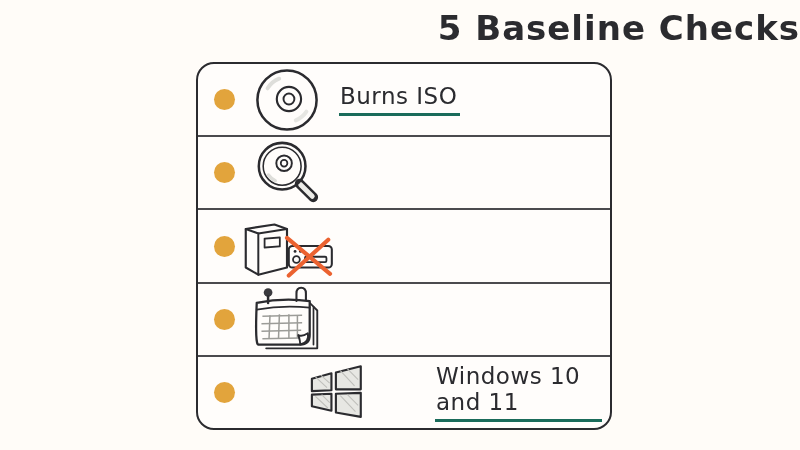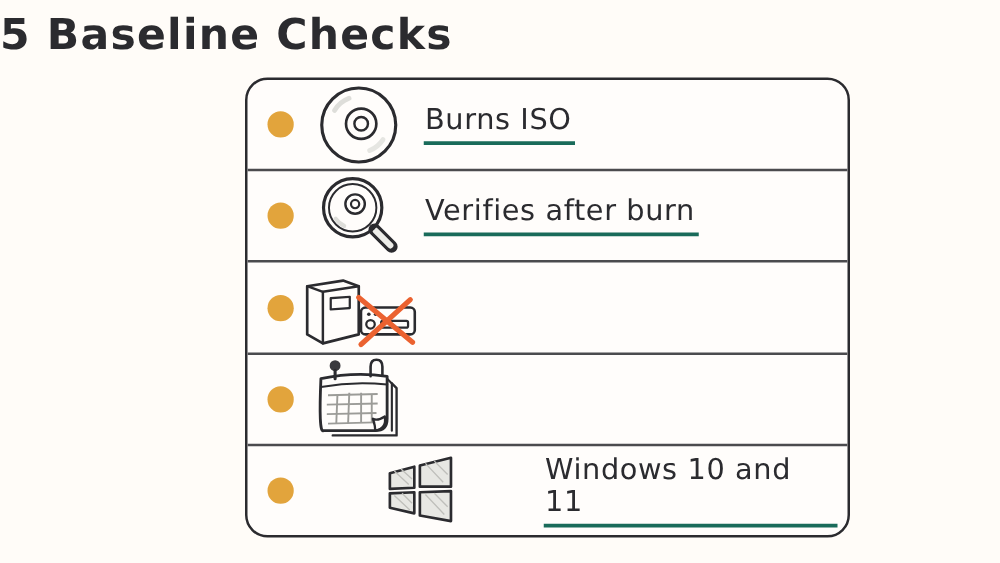--- a/index.html
+++ b/index.html
@@ -9,25 +9,25 @@
   *{box-sizing:border-box;margin:0;padding:0;}
   html,body{width:800px;height:450px;overflow:hidden;}
   body{
     background:var(--bg);
     font-family:"DejaVu Sans","Liberation Sans",sans-serif;
     color:var(--ink);
     position:relative;
   }
   .title{
     position:absolute;top:8px;left:0;width:100%;
-    text-align:left;font-size:34px;font-weight:600;letter-spacing:1px;
+    text-align:right;font-size:34px;font-weight:600;letter-spacing:1px;
     color:var(--ink);
   }
   .card{
-    position:absolute;left:196px;top:62px;width:484px;height:368px;
+    position:absolute;left:196px;top:62px;width:416px;height:368px;
     background:var(--paper);
     border:2.5px solid var(--ink);
     border-radius:18px;
     display:flex;flex-direction:column;
     overflow:hidden;
   }
   .row{
     flex:1 1 0;display:flex;align-items:center;
     border-bottom:2px solid rgba(43,43,47,.85);
   }
@@ -75,21 +75,20 @@
       <svg width="70" height="70" viewBox="0 0 72 72">
         <path d="M49 47 L63 61" stroke="#2B2B2F" stroke-width="10" stroke-linecap="round"></path>
         <path d="M50 48 L62 60" stroke="#ECECE8" stroke-width="5" stroke-linecap="round"></path>
         <circle class="stk" cx="31" cy="29" r="24" stroke-width="2.6" fill="#FDFDFB"></circle>
         <circle class="stk" cx="31" cy="29" r="19.5" stroke-width="1.6"></circle>
         <circle class="stk" cx="33" cy="26" r="8" stroke-width="2"></circle>
         <circle class="stk" cx="33" cy="26" r="3.4" stroke-width="1.8"></circle>
         <path d="M17 38 A19 19 0 0 0 24 44" stroke="#DEDEDA" stroke-width="3.4" fill="none" stroke-linecap="round"></path>
       </svg>
     </span>
-    <span class="labelwrap"><span class="label">Verifies after burn</span></span>
   </div>
 
   <div class="row">
     <span class="bullet"></span>
     <span class="iconbox">
       <svg width="112" height="70" viewBox="0 0 116 72">
 
         <path class="stk" d="M12 17 L44 12 L58 17 L58 60 L26 68 L12 60 Z" stroke-width="2.4" fill="#F8F8F5"></path>
         <path class="stk" d="M12 17 L26 22 L26 68" stroke-width="2.2"></path>
         <path class="stk" d="M26 22 L58 17" stroke-width="2.2"></path>

